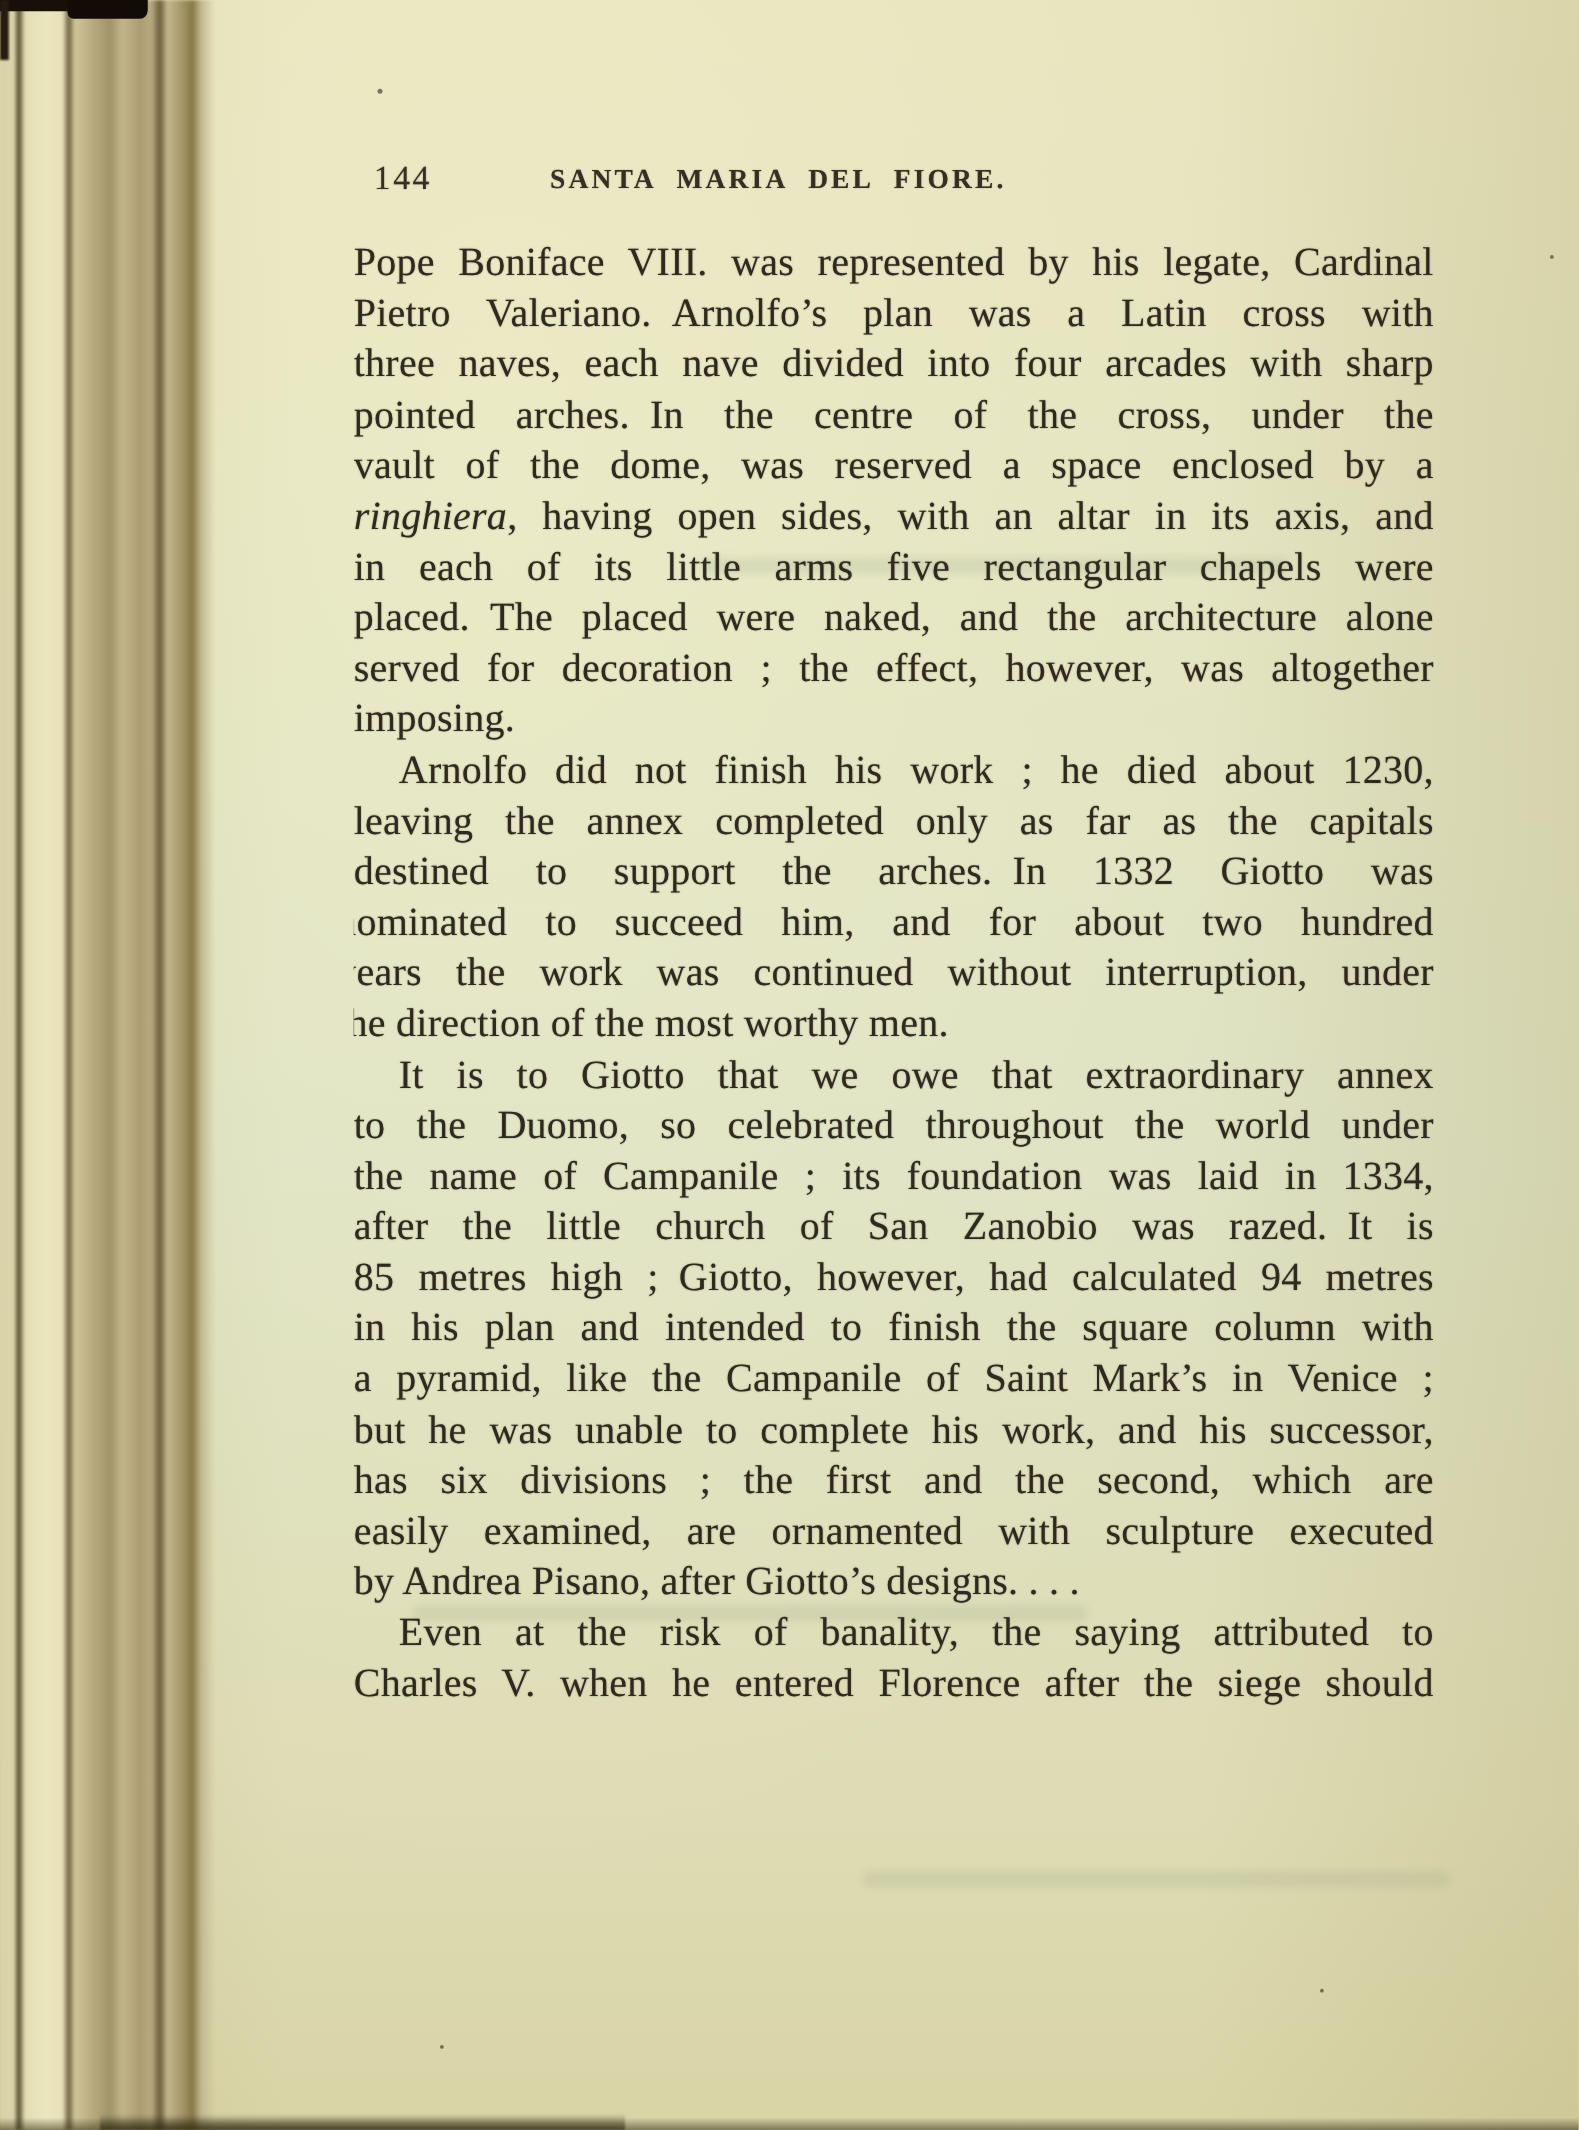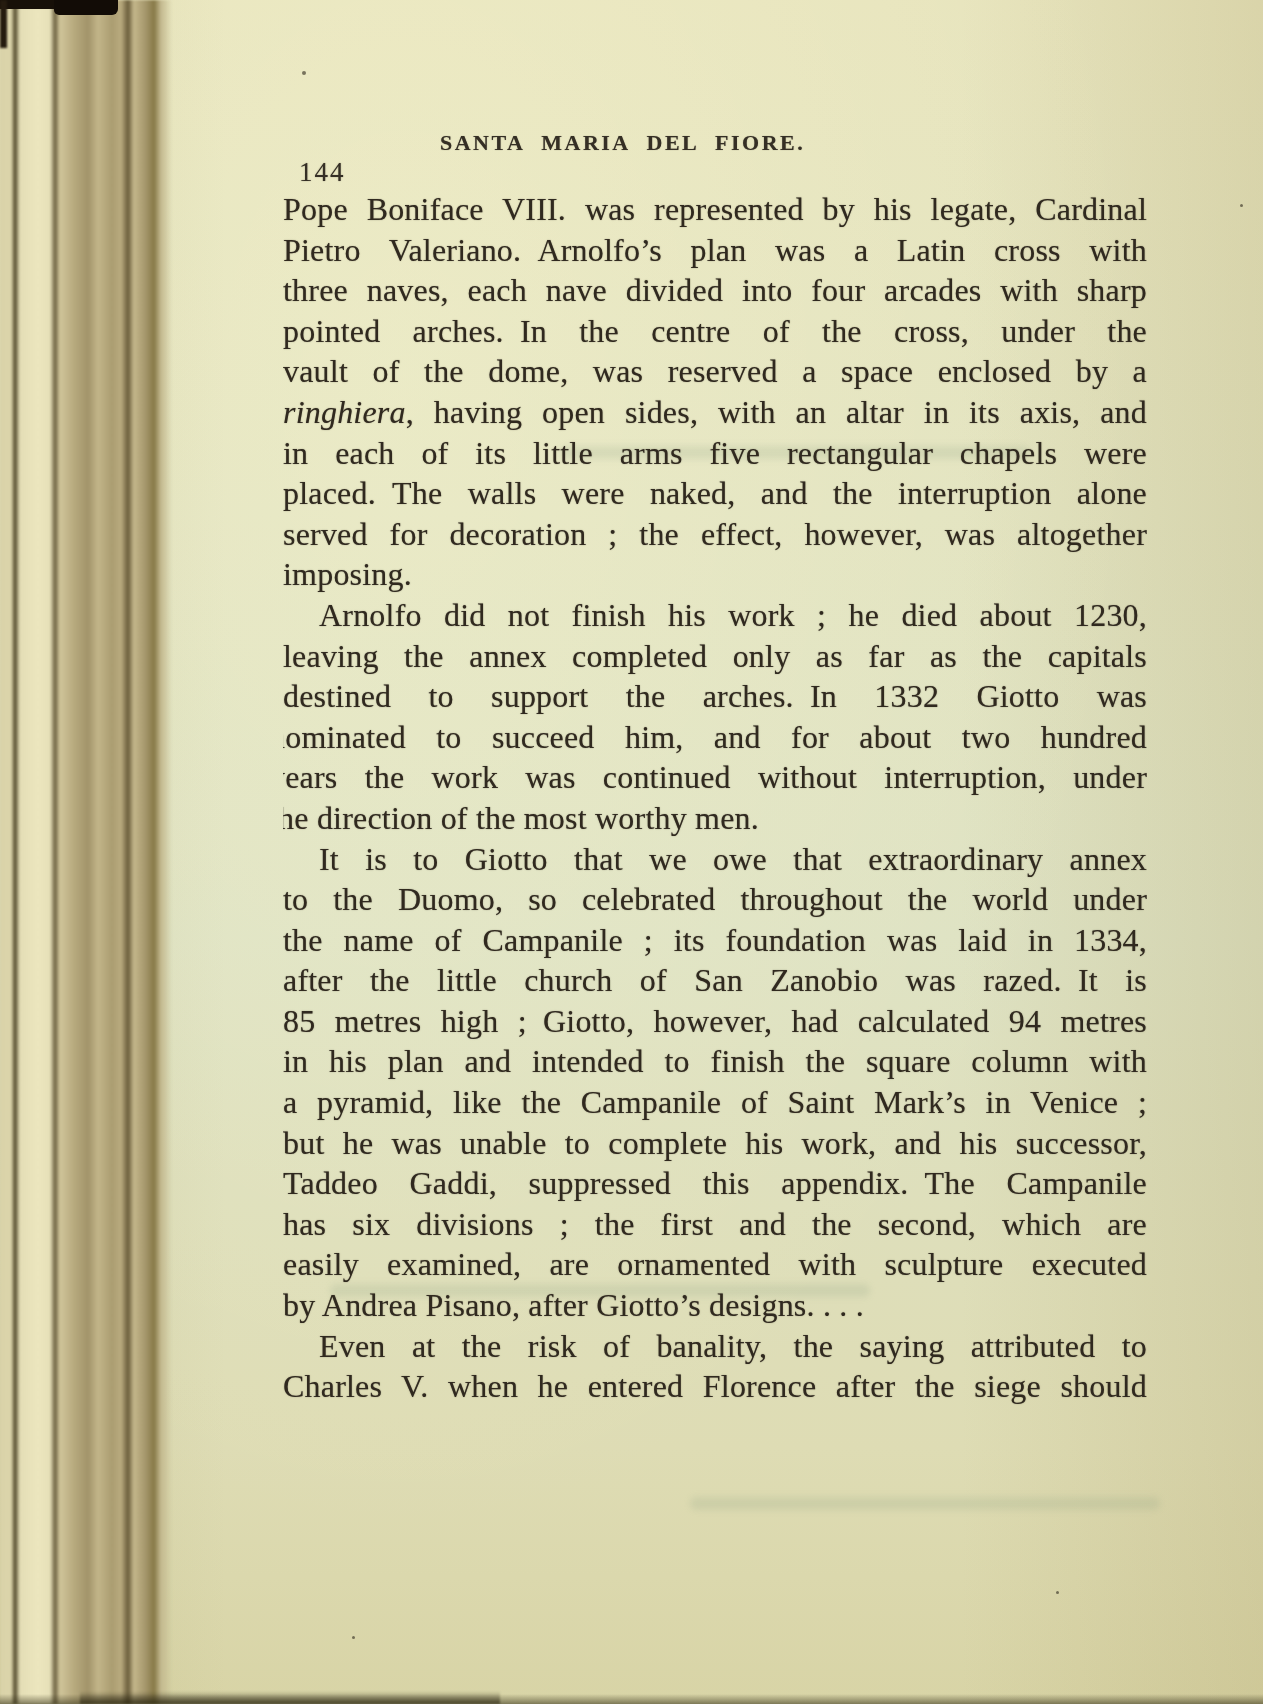--- a/index.html
+++ b/index.html
@@ -31,21 +31,21 @@
     background:linear-gradient(to top, rgba(50,46,22,0.55), rgba(0,0,0,0));}
   .bottom-shade-left{position:absolute;left:80px;bottom:0;width:420px;height:13px;
     background:linear-gradient(to top, rgba(42,38,18,0.65), rgba(0,0,0,0));filter:blur(1px);}
 
   .speck{position:absolute;border-radius:50%;background:rgba(58,52,38,0.65);}
   .ghost{position:absolute;height:13px;border-radius:7px;background:rgba(130,152,122,0.17);filter:blur(3px);}
 
   
   .header{position:absolute;left:283px;top:124px;width:864px;height:44px;color:#352f25;}
   .pagenum{position:absolute;left:16px;top:3px;font-size:27px;letter-spacing:2px;
-    text-shadow:0 0 1.2px rgba(48,41,31,0.55);margin-top:30px;}
+    text-shadow:0 0 1.2px rgba(48,41,31,0.55);}
   .runtitle{position:absolute;left:157px;top:6px;font-size:22px;font-weight:bold;
     letter-spacing:2.5px;word-spacing:9px;text-shadow:0 0 1px rgba(48,41,31,0.5);}
 
   
   .textblock{
     position:absolute;left:283px;top:189px;width:864px;overflow:hidden;
     color:#30291f;font-size:32px;letter-spacing:0.2px;
     text-shadow:0 0 1.2px rgba(48,41,31,0.55);
   }
   .line{
@@ -83,38 +83,37 @@
   </div>
 
   <div class="textblock" id="textblock">
       <div class="line">Pope Boniface VIII. was represented by his legate, Cardinal</div>
       <div class="line">Pietro Valeriano. Arnolfo’s plan was a Latin cross with</div>
       <div class="line">three naves, each nave divided into four arcades with sharp</div>
       <div class="line">pointed arches. In the centre of the cross, under the</div>
       <div class="line">vault of the dome, was reserved a space enclosed by a</div>
       <div class="line"><i>ringhiera</i>, having open sides, with an altar in its axis, and</div>
       <div class="line">in each of its little arms five rectangular chapels were</div>
-      <div class="line">placed. The walls were naked, and the interruption alone</div>
+      <div class="line">placed. The placed were naked, and the architecture alone</div>
       <div class="line">served for decoration ; the effect, however, was altogether</div>
       <div class="line end">imposing.</div>
       <div class="line indent">Arnolfo did not finish his work ; he died about 1230,</div>
       <div class="line">leaving the annex completed only as far as the capitals</div>
       <div class="line">destined to support the arches. In 1332 Giotto was</div>
       <div class="line clip">nominated to succeed him, and for about two hundred</div>
       <div class="line clip">years the work was continued without interruption, under</div>
       <div class="line clip end">the direction of the most worthy men.</div>
       <div class="line indent">It is to Giotto that we owe that extraordinary annex</div>
       <div class="line">to the Duomo, so celebrated throughout the world under</div>
       <div class="line">the name of Campanile ; its foundation was laid in 1334,</div>
       <div class="line">after the little church of San Zanobio was razed. It is</div>
       <div class="line">85 metres high ; Giotto, however, had calculated 94 metres</div>
       <div class="line">in his plan and intended to finish the square column with</div>
       <div class="line">a pyramid, like the Campanile of Saint Mark’s in Venice ;</div>
       <div class="line">but he was unable to complete his work, and his successor,</div>
-      <div class="line">Taddeo Gaddi, suppressed this appendix. The Campanile</div>
       <div class="line">has six divisions ; the first and the second, which are</div>
       <div class="line">easily examined, are ornamented with sculpture executed</div>
       <div class="line end">by Andrea Pisano, after Giotto’s designs. . . .</div>
       <div class="line indent">Even at the risk of banality, the saying attributed to</div>
       <div class="line">Charles V. when he entered Florence after the siege should</div>
     </div>
 
   <div class="bottom-shade"></div>
   <div class="bottom-shade-left"></div>
 </div>

